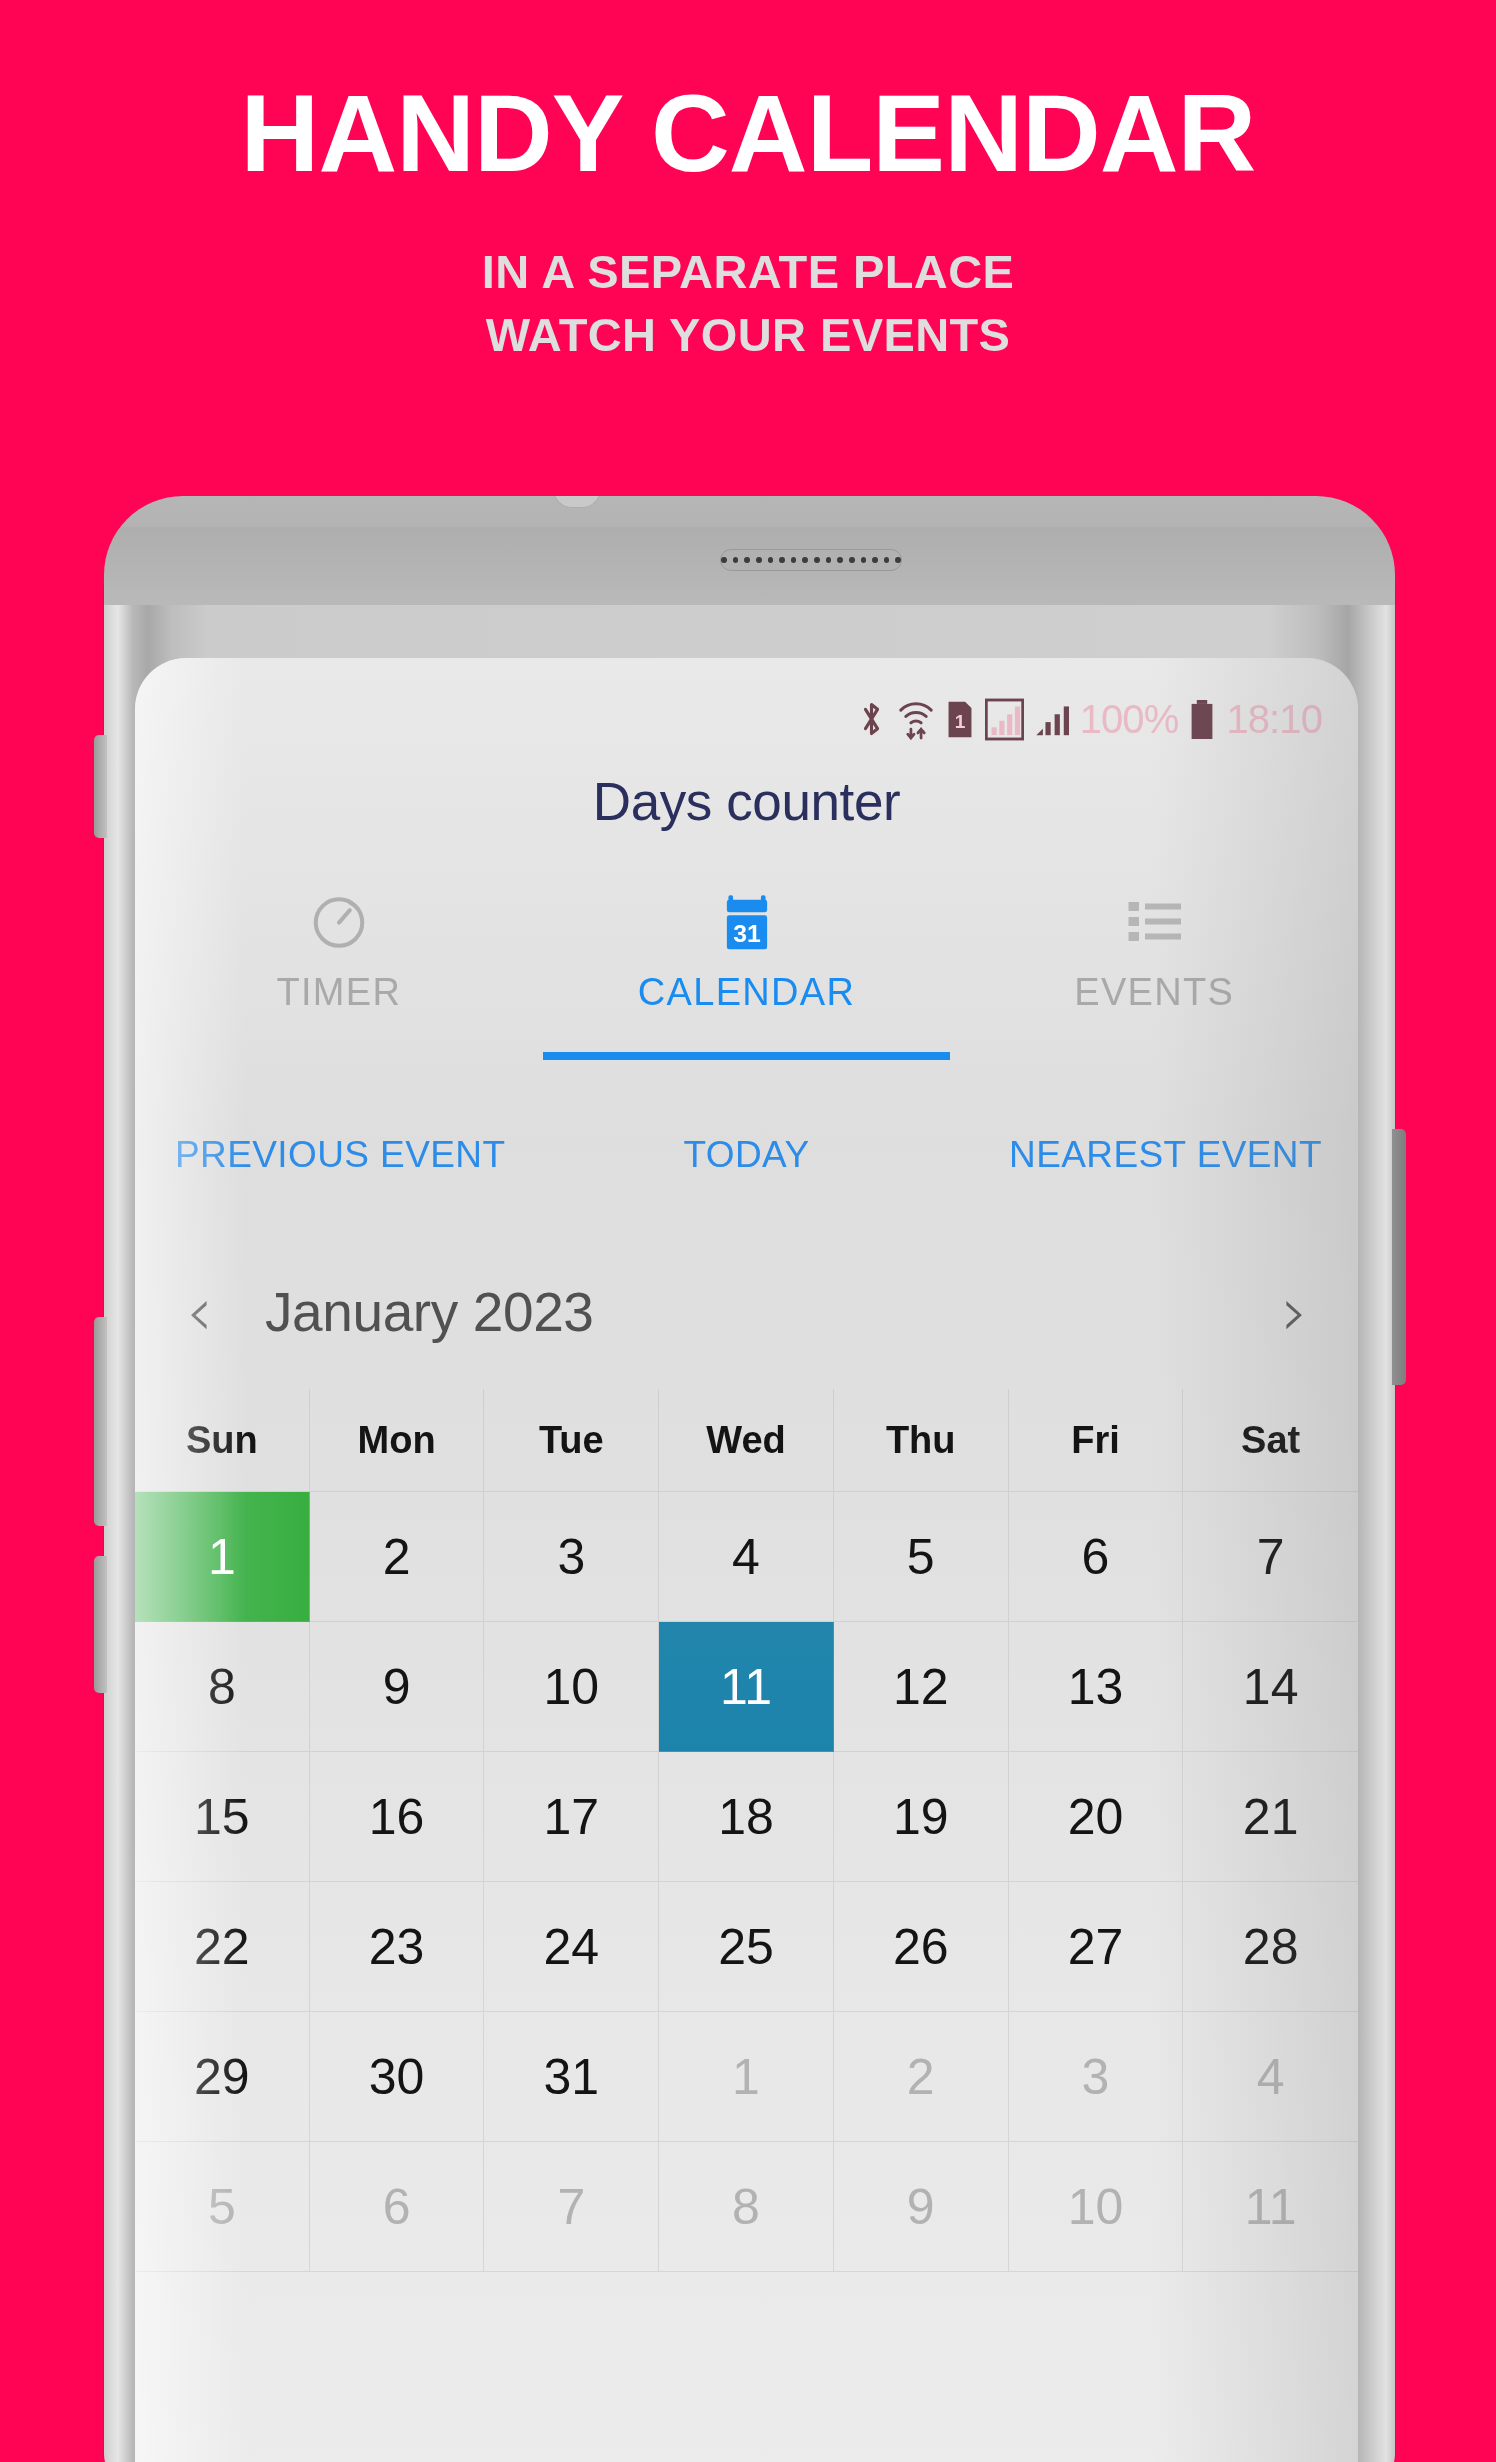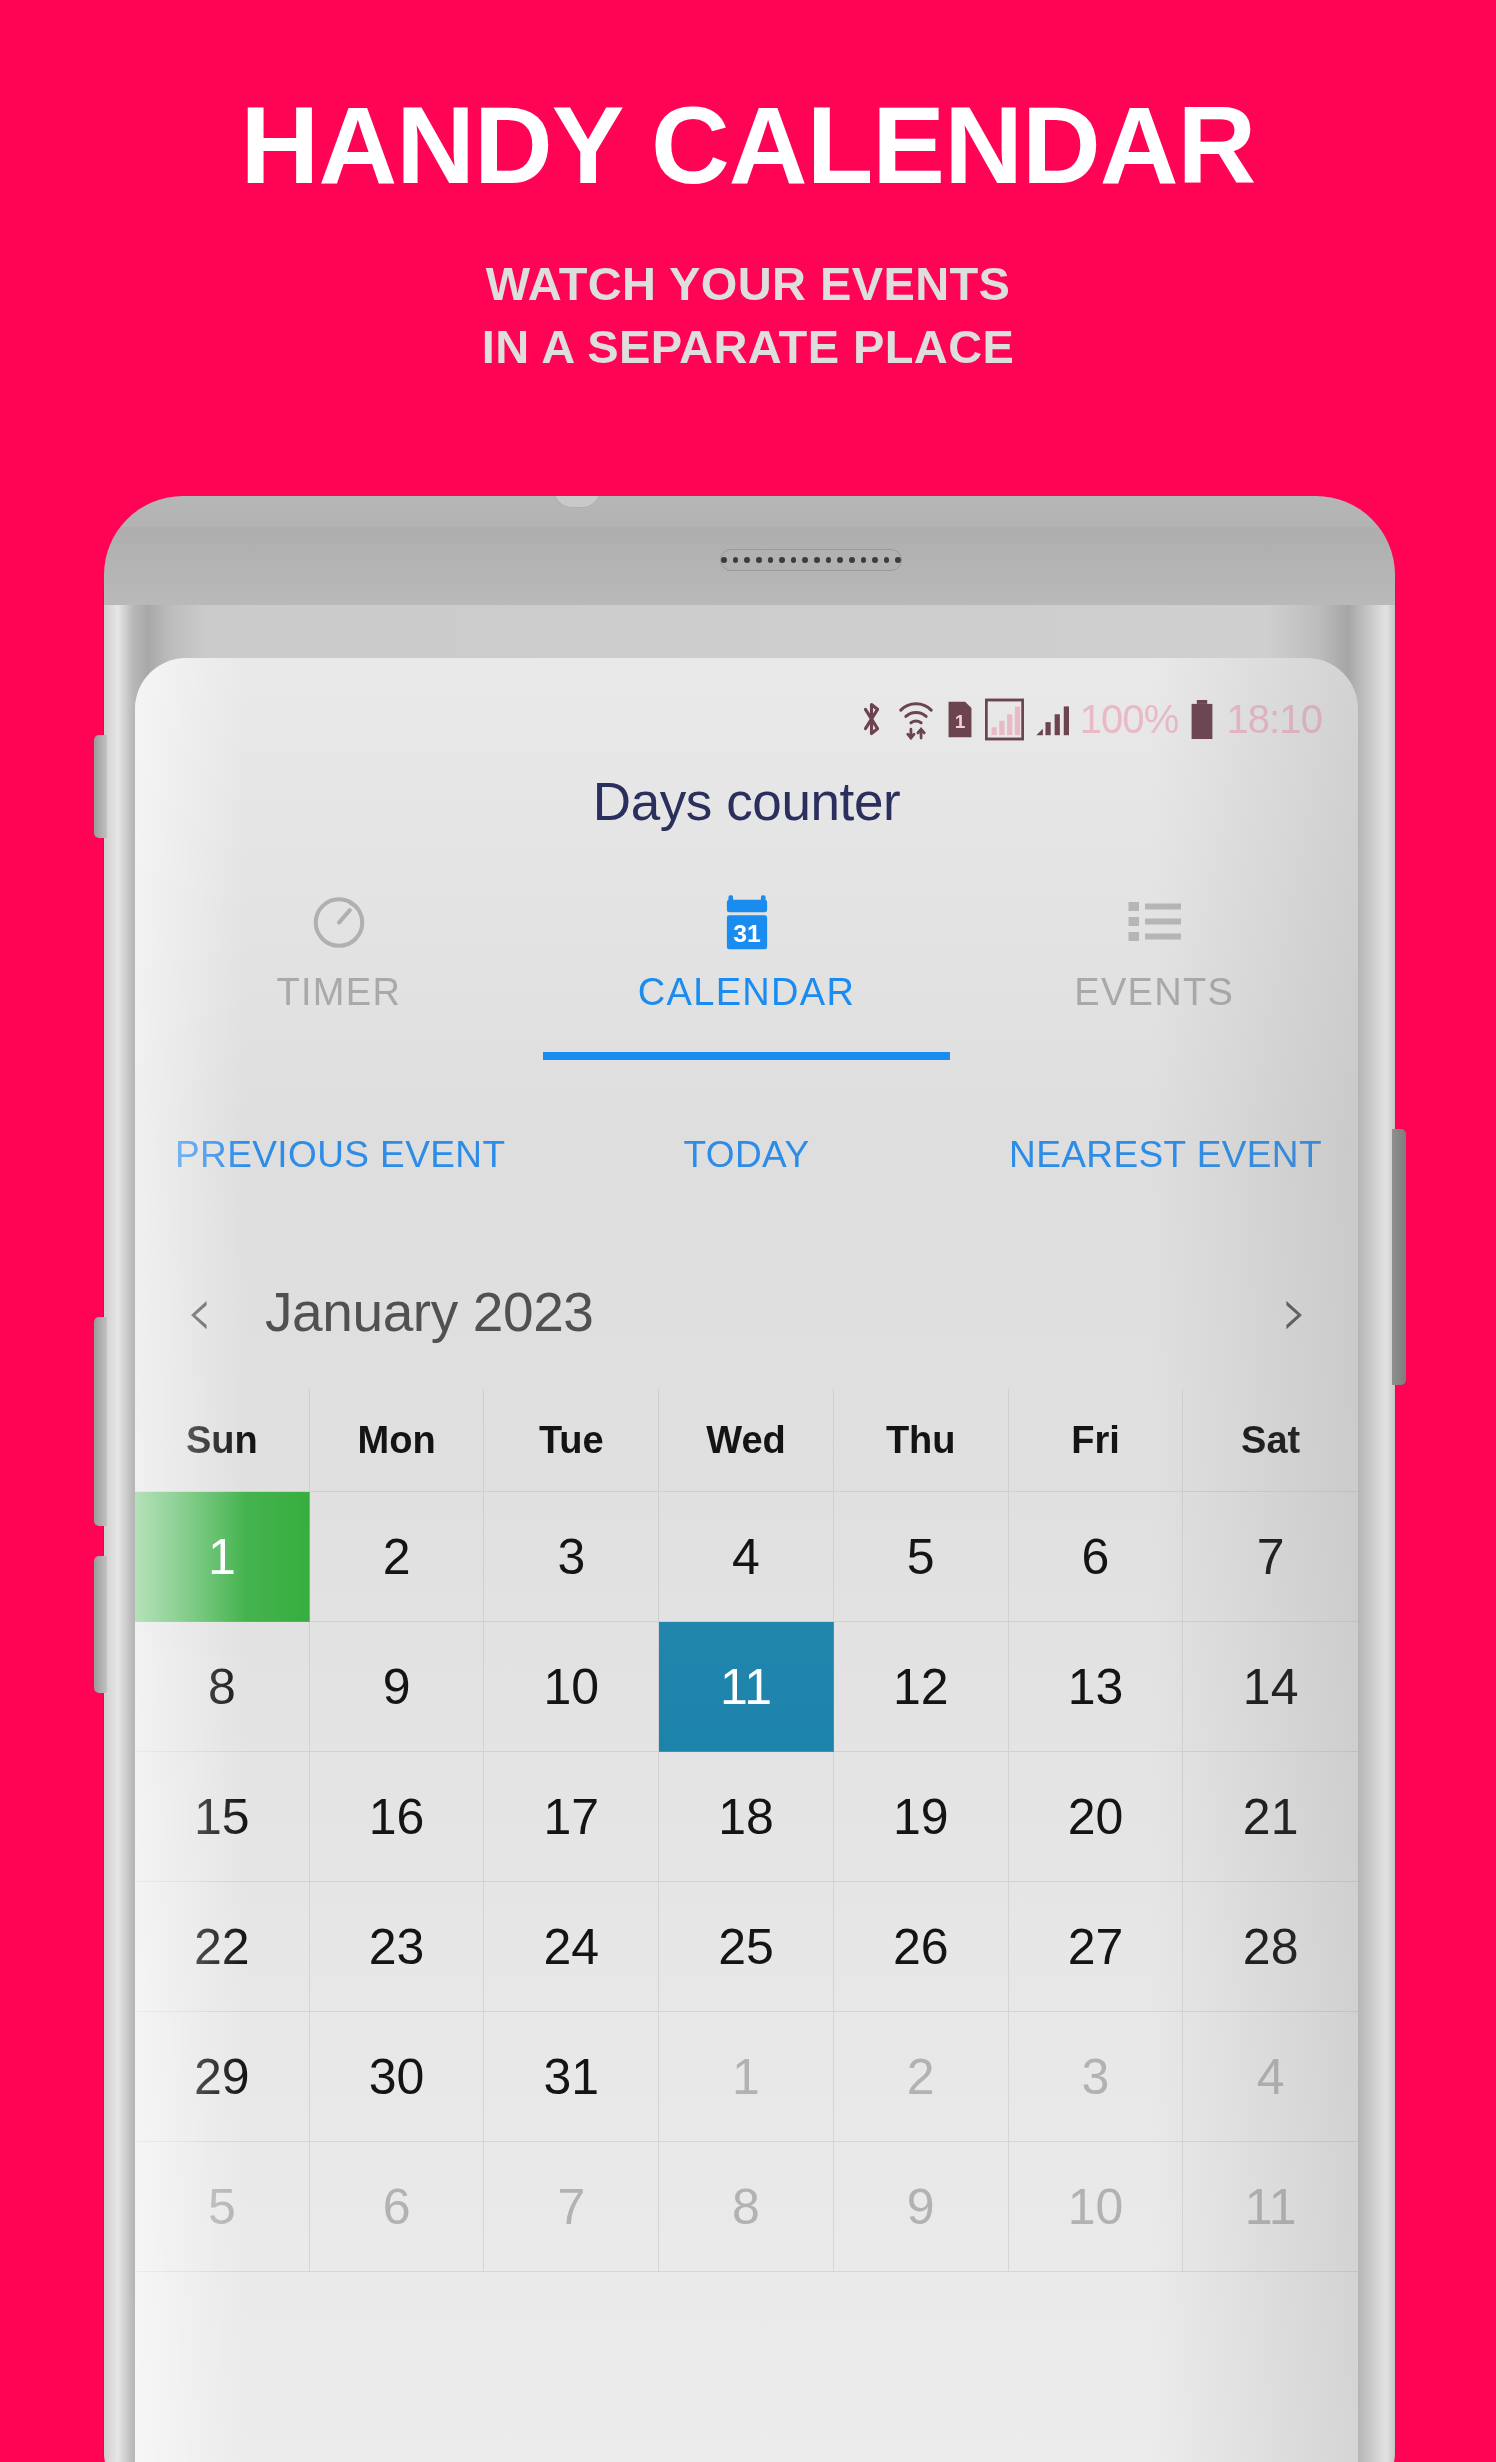--- a/index.html
+++ b/index.html
@@ -8,21 +8,20 @@
     background:#ff0355;
     font-family:"Liberation Sans", sans-serif;
     overflow:hidden;
     position:relative;
   }
 
   
   .promo{
     position:absolute; left:0; top:0; width:1496px; height:479px;
     text-align:center;
-    margin-top:12px;
   }
   .promo-title{
     margin-top:79px;
     font-size:109px;
     font-weight:bold;
     color:#ffffff;
     letter-spacing:-0.9px;
     line-height:1.0;
     white-space:nowrap;
   }
@@ -207,22 +206,22 @@
     background:linear-gradient(180deg,#2286ac 0%,#1c83ab 100%);
     color:#ffffff;
   }
 </style>
 </head>
 <body>
 
 <div class="promo">
   <div class="promo-title">HANDY CALENDAR</div>
   <div class="promo-sub">
+    <span>IN A SEPARATE PLACE</span>
     <span>WATCH YOUR EVENTS</span>
-    <span>IN A SEPARATE PLACE</span>
   </div>
 </div>
 
 <div class="phone-wrap">
 
   <div class="phone-frame"></div>
 
   <div class="btn-side btn-left-1"></div>
   <div class="btn-side btn-left-2"></div>
   <div class="btn-side btn-left-3"></div>

